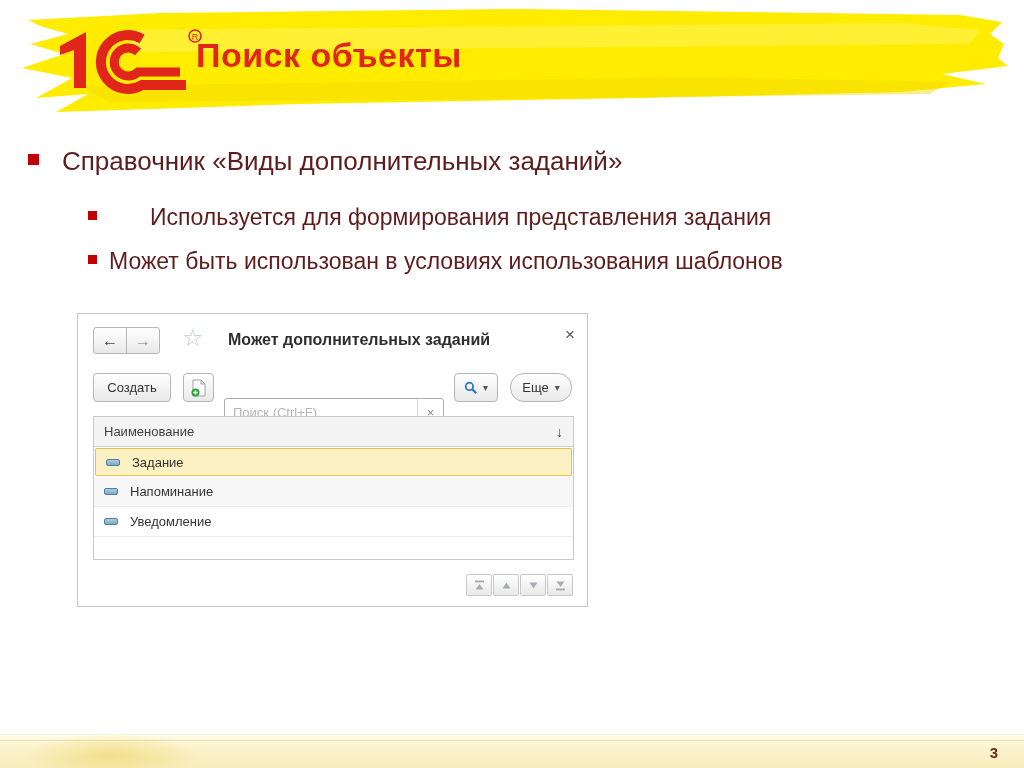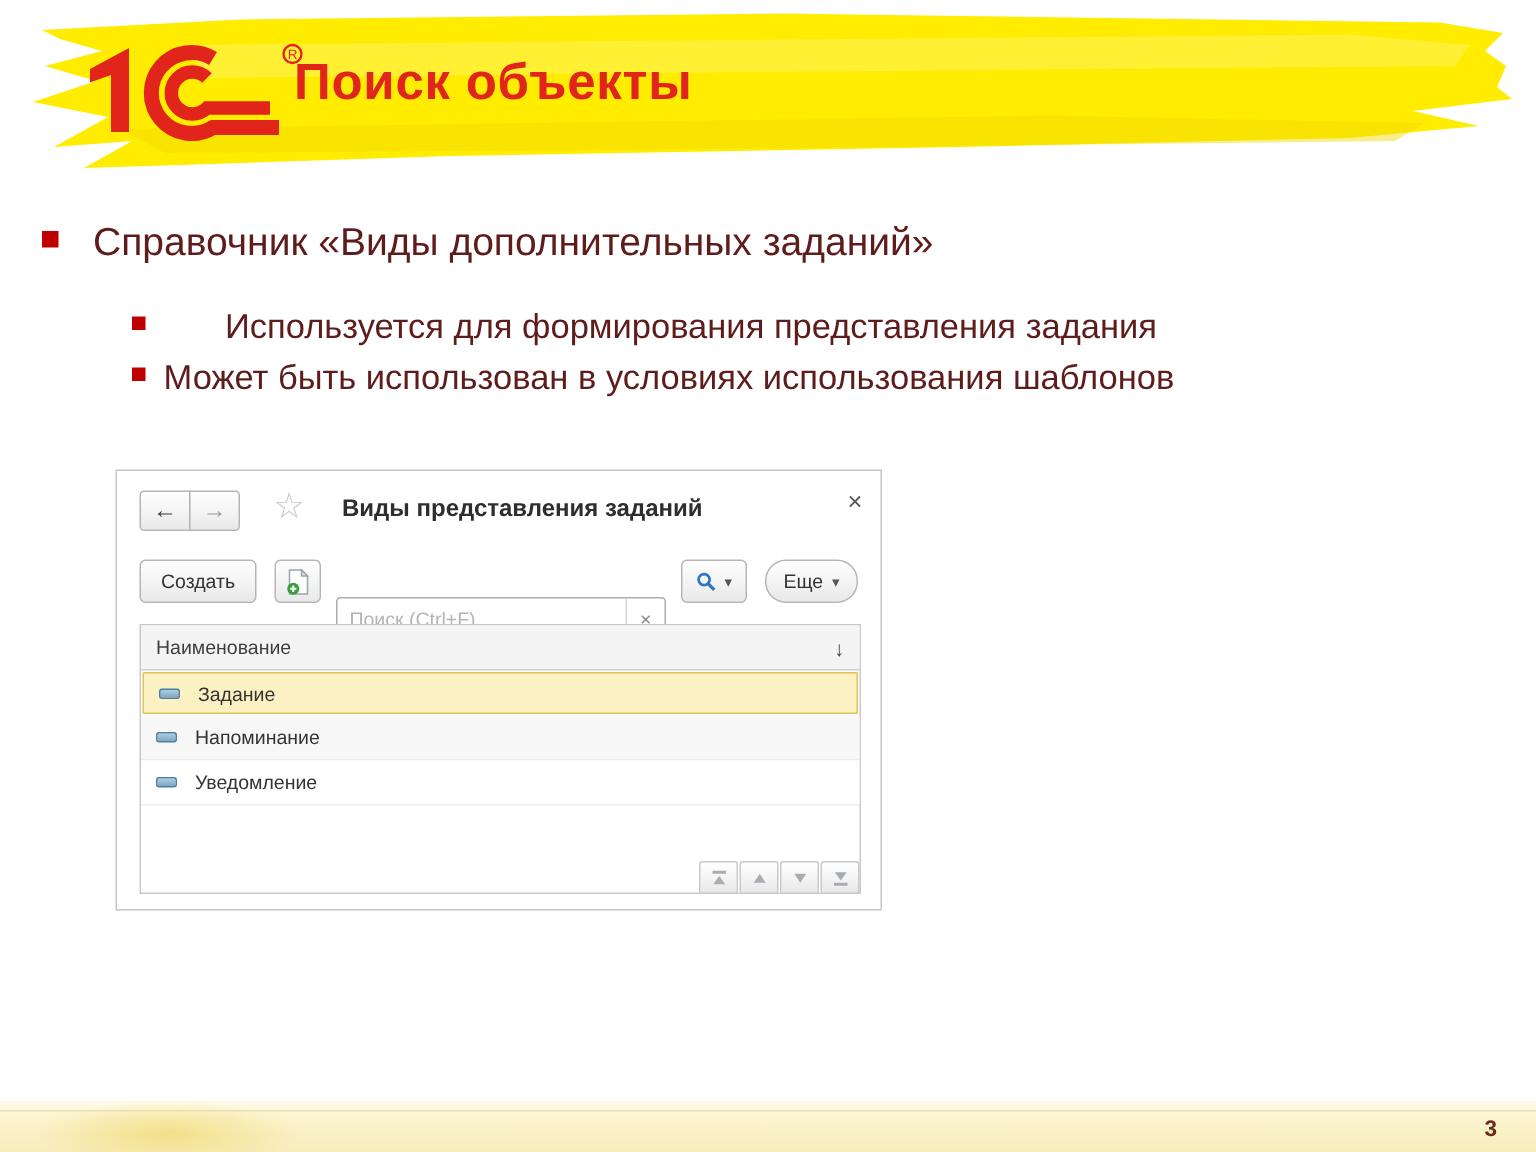--- a/index.html
+++ b/index.html
@@ -19,21 +19,21 @@
   }
 
   
   .bullet-row { position:absolute; display:flex; align-items:flex-start; z-index:2; }
   .bullet-sq { background:#C00000; flex:none; }
   .main-bullet { left:28px; top:146px; }
   .main-bullet .bullet-sq { width:11px; height:11px; margin-top:8px; }
   .main-bullet .bullet-text { margin-left:23px; font-size:26px; color:#5E1C1C; }
   .sub-bullet { left:88px; }
   .sub-bullet.s0 { top:204px;gap:41px; }
-  .sub-bullet.s1 { top:238px;justify-content:space-between; }
+  .sub-bullet.s1 { top:248px;justify-content:space-between; }
   .sub-bullet .bullet-sq { width:9px; height:9px; margin-top:7px; }
   .sub-bullet .bullet-text { margin-left:12px; font-size:23px; color:#5E1C1C; }
 
   
   .appwin {
     position:absolute; left:77px; top:313px; width:511px; height:294px;
     background:#fff; border:1px solid #c6c6c6; z-index:2; font-size:13px; color:#333;
   }
   .win-btn {
     display:inline-flex; align-items:center; justify-content:center;
@@ -62,21 +62,21 @@
   .searchbox input::placeholder { color:#b4b4b4; }
   .search-clear {
     width:26px; height:100%; border-left:1px solid #d5d5d5; color:#888;
     display:flex; align-items:center; justify-content:center; font-size:13px;
   }
   .btn-search { width:44px; height:29px; margin-left:10px; gap:5px; }
   .btn-more { width:62px; height:29px; margin-left:12px; gap:6px; font-size:13px;border-radius:14px; }
   .caret { font-size:10px; color:#555; }
 
   .ctable {
-    position:absolute; left:15px; top:102px; width:481px; height:180px;
+    position:absolute; left:15px; top:102px; width:481px; height:144px;
     border:1px solid #c9c9c9; background:#fff;
   }
   .thead {
     height:30px; background:#f4f4f4; border-bottom:1px solid #cfcfcf;
     display:flex; align-items:center; padding:0 10px; color:#3f3f3f;
   }
   .thead .sort { margin-left:auto; color:#444; font-size:14px; }
   .trow { height:30px; display:flex; align-items:center; border-bottom:1px solid #ececec; background:#fff; }
   .trow:nth-child(even) { background:#f7f7f7; }
   .trow.selected {
@@ -148,21 +148,21 @@
 
     <div class="navgroup">
       <span class="win-btn back">
           <span>←</span>
         </span>
       <span class="win-btn fwd">
           <span>→</span>
         </span>
     </div>
     <div class="fav-star">☆</div>
-    <div class="win-title">Виды представления заданий</div>
+    <div class="win-title">Может дополнительных заданий</div>
     <div class="win-close">×</div>
 
     <div class="toolbar">
       <span class="win-btn btn-create">Создать</span>
       <span class="win-btn btn-copy">
         <svg width="16" height="18" viewBox="0 0 16 18">
           <path d="M2,1 h8 l4,4 v12 h-12 z" fill="#ffffff" stroke="#9aa4ac" stroke-width="1"></path>
           <path d="M10,1 l4,4 h-4 z" fill="#dde5ec" stroke="#9aa4ac" stroke-width="1"></path>
           <circle cx="4.5" cy="13.5" r="4" fill="#35a03c"></circle>
           <path d="M4.5,11.4 v4.2 M2.4,13.5 h4.2" stroke="#ffffff" stroke-width="1.4"></path>

